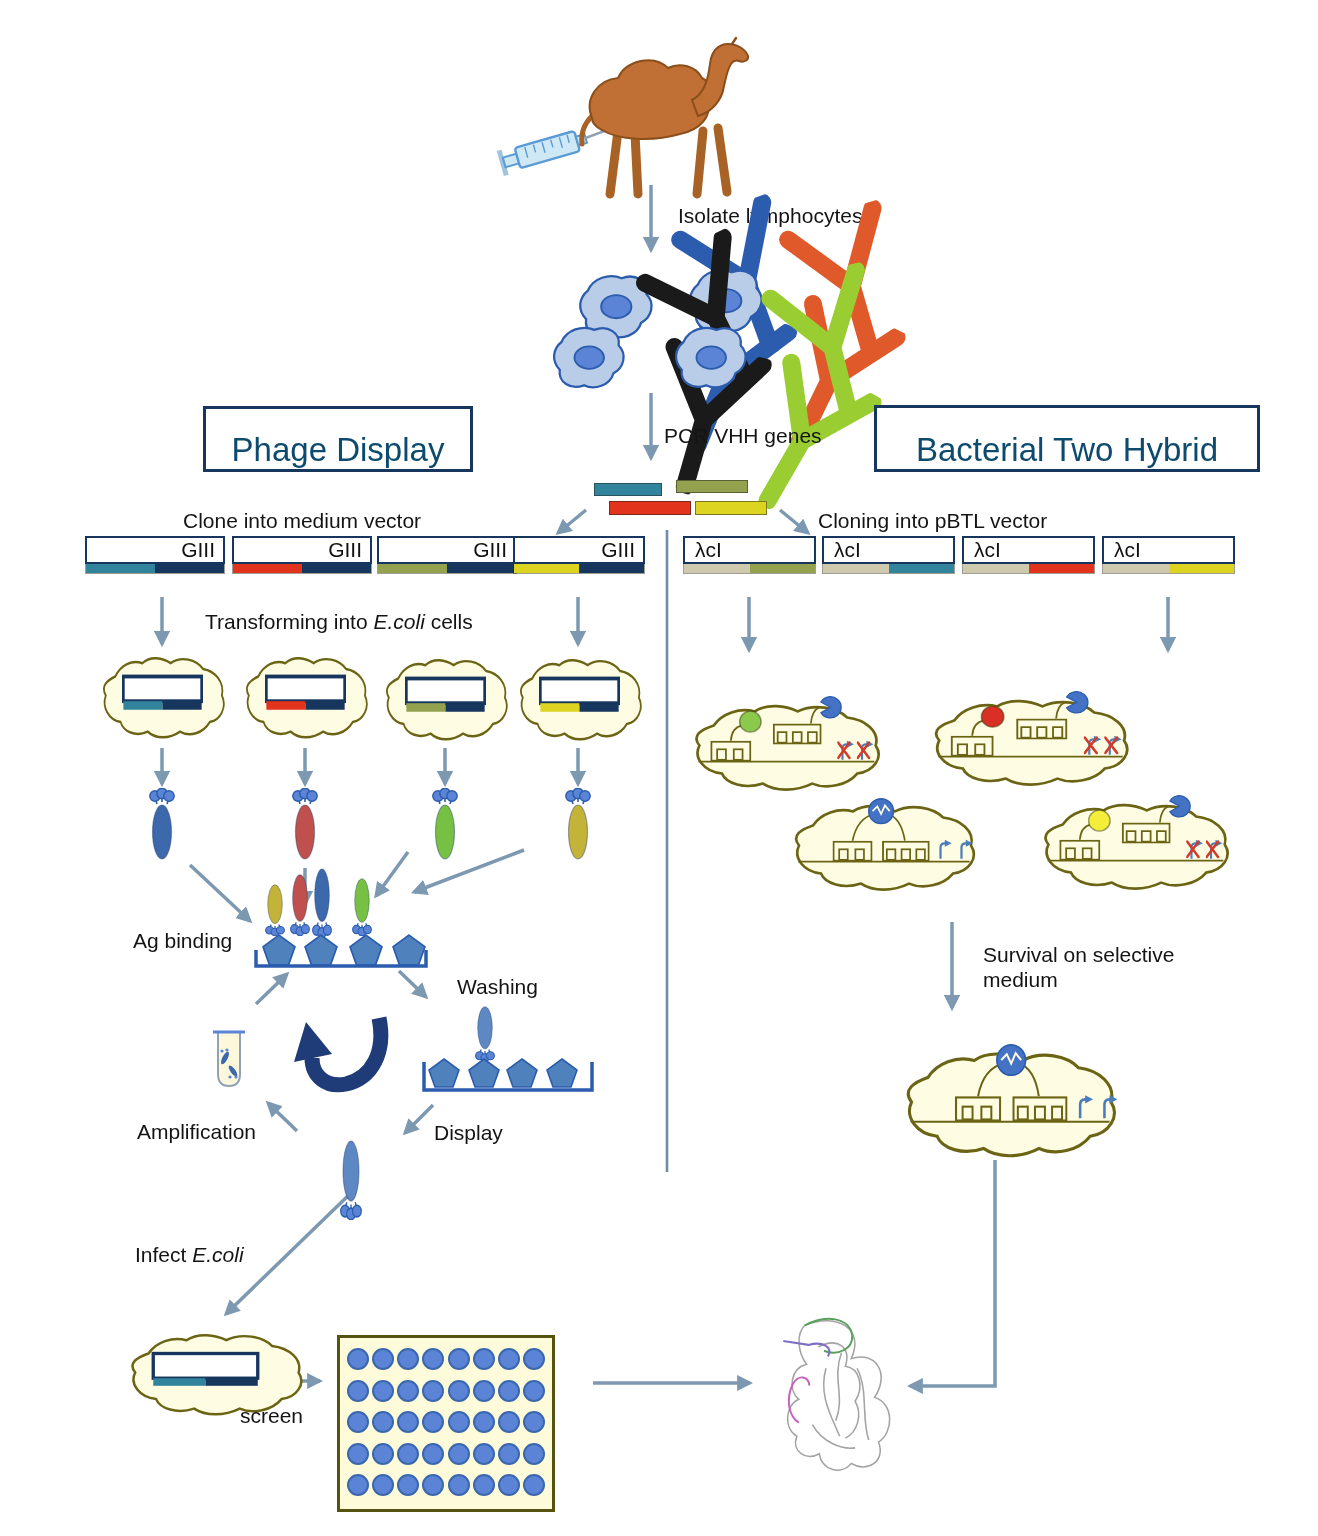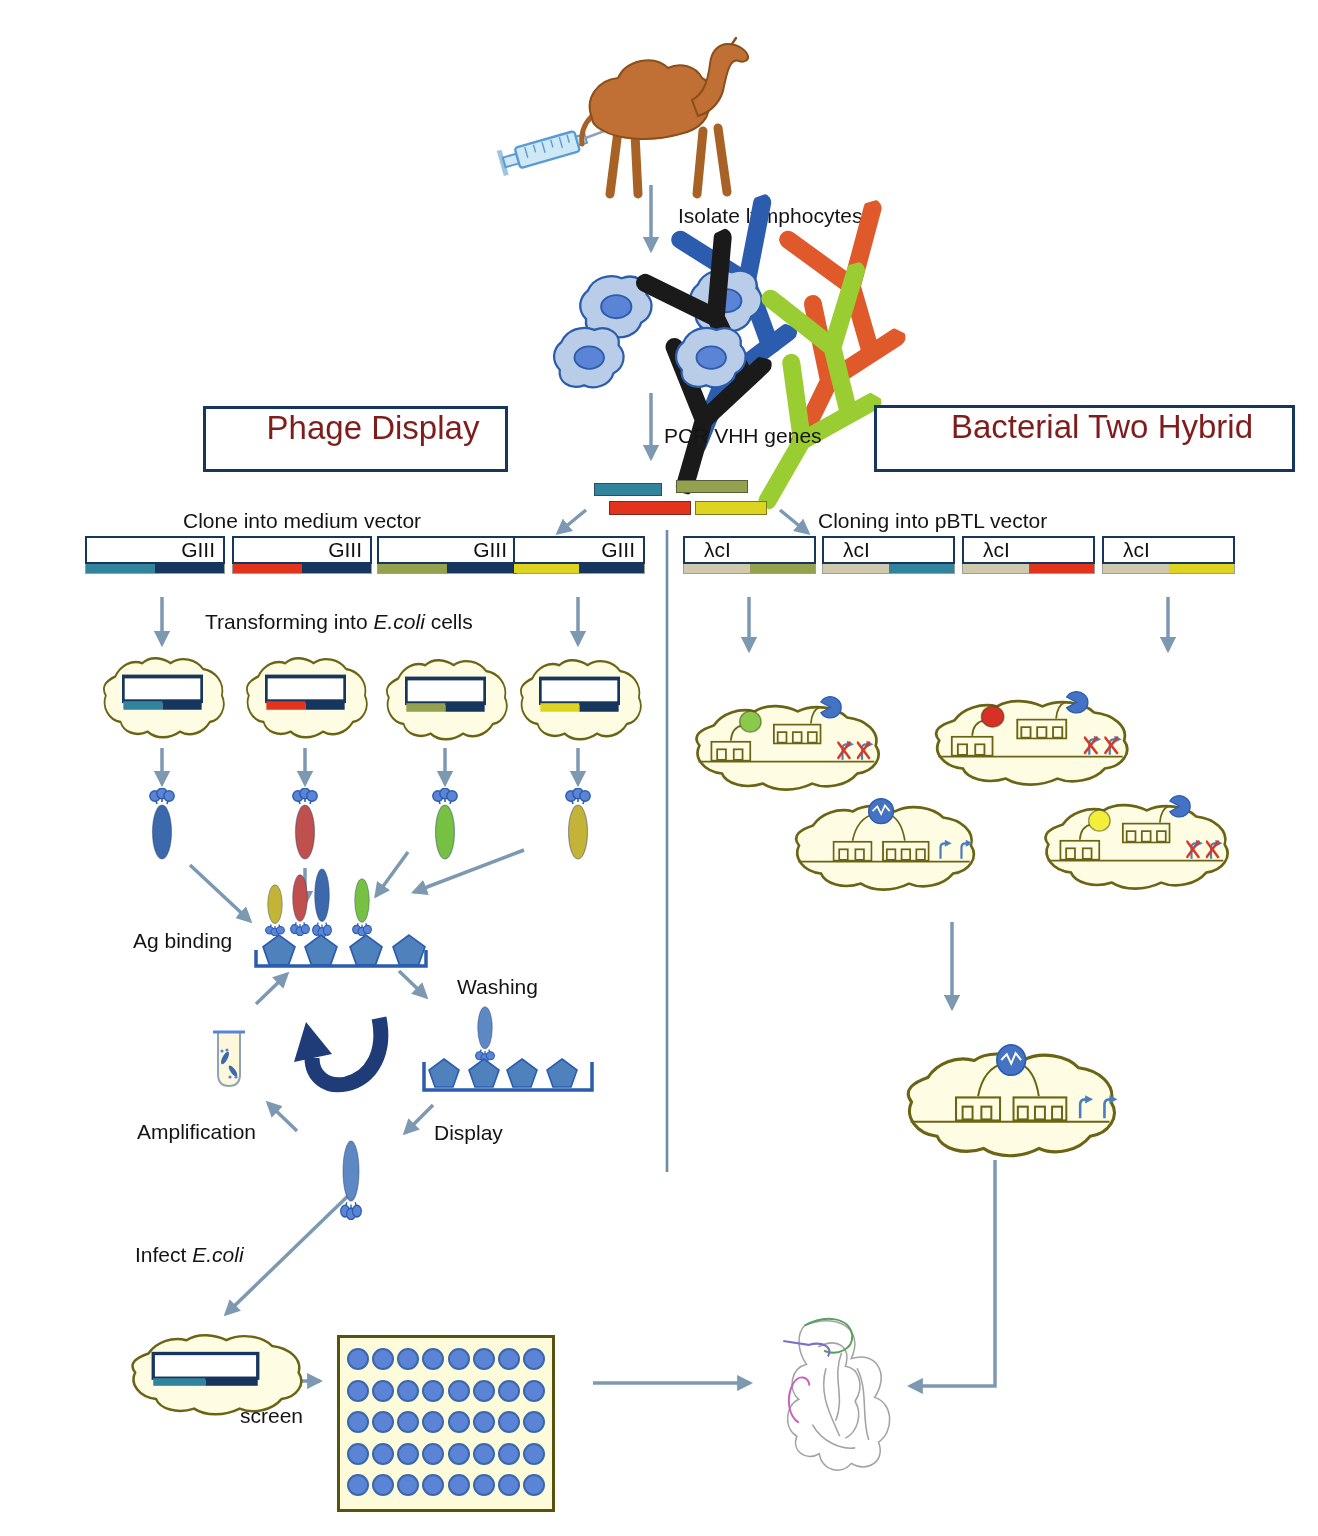--- a/index.html
+++ b/index.html
@@ -1,26 +1,26 @@
 <!DOCTYPE html>
 <html><head>
 <meta charset="utf-8">
 <style>
   html,body{margin:0;padding:0;background:#fff;}
   #canvas{position:relative;width:1318px;height:1536px;background:#fff;overflow:hidden;
           font-family:"Liberation Sans",sans-serif;color:#111;}
   .lbl{position:absolute;font-size:21px;line-height:1.18;color:#141414;white-space:nowrap;}
   .lbl i{}
   .titlebox{position:absolute;border:3px solid #17365d;background:#fff;display:flex;
-            align-items:flex-start;justify-content:center;font-size:33px;color:#7f1d1d;padding-left:35px;}
+            align-items:flex-end;justify-content:center;font-size:33px;color:#0c4a6e;}
   .vecbox{position:absolute;width:140px;border-radius:19px;}
   .vecbox .vb{height:28px;background:#fff;border:2.5px solid #17365d;display:flex;align-items:center;
               font-size:21px;color:#111;box-sizing:border-box;}
   .vb.right{justify-content:flex-end;padding-right:8px;}
-  .vb.left{justify-content:flex-start;padding-left:19px;}
+  .vb.left{justify-content:flex-start;padding-left:10px;}
   .vstripe{display:flex;height:10px;border:1px solid rgba(40,40,20,.45);border-top:none;box-sizing:border-box;}
   .vstripe div{flex:1;height:100%;}
   .genebar{position:absolute;border:1px solid rgba(30,30,30,.5);}
   .plate{position:absolute;left:337px;top:1335px;width:218px;height:177px;background:#fdfbda;
          border:3px solid #55530f;box-sizing:border-box;display:grid;
          grid-template-columns:repeat(8,1fr);gap:7px 3px;padding:10px 7px;}
   .well{width:22px;height:22px;border-radius:50%;background:#5b84d6;border:2px solid #3a67ad;box-sizing:border-box;}
   svg.abs{position:absolute;overflow:visible;}
 </style>
 </head>
@@ -456,20 +456,24 @@
   <use href="#house2" x="28" y="50" width="42" height="22"></use>
   <path d="M49,50 Q50,36 61,34" stroke="#6b6414" stroke-width="1.8" fill="none"></path>
   <circle cx="69" cy="30" r="11" stroke="rgba(60,60,20,.5)" stroke-width="1.5" style="fill: rgb(242, 238, 58);"></circle>
   <use href="#house3" x="92" y="32" width="50" height="22"></use>
   <path d="M131,32 Q132,18 140,15" stroke="#6b6414" stroke-width="1.8" fill="none"></path>
   <use href="#pac" x="138" y="2" width="26" height="26"></use>
   <use href="#xarr" x="158" y="49" width="18" height="22"></use>
   <use href="#xarr" x="178" y="49" width="18" height="22"></use>
 </svg>
 
+<div class="lbl" style="left:983px;top:943px">
+  <div>Survival on selective</div>
+  <div>medium</div>
+</div>
 
 <svg class="abs" style="left:893px;top:1038px" width="232" height="128" viewBox="0 0 210 110" preserveAspectRatio="none">
   <use href="#ecoliblob" width="210" height="110"></use>
   <line x1="16" y1="72" x2="196" y2="72" stroke="#6b6414" stroke-width="1.8"></line>
   <use href="#house2" x="56" y="50" width="42" height="22"></use>
   <use href="#house3" x="108" y="50" width="50" height="22"></use>
   <path d="M77,50 Q82,26 100,22 M132,50 Q128,26 114,22" stroke="#6b6414" stroke-width="1.8" fill="none"></path>
   <circle cx="107" cy="19" r="13" fill="#4472c4" stroke="#2b5cad" stroke-width="1.5"></circle>
   <path d="M98,19 L103,14 L107,22 L111,13 L116,19" stroke="#fefce3" stroke-width="1.8" fill="none"></path>
   <use href="#barr" x="164" y="48" width="18" height="22"></use>

